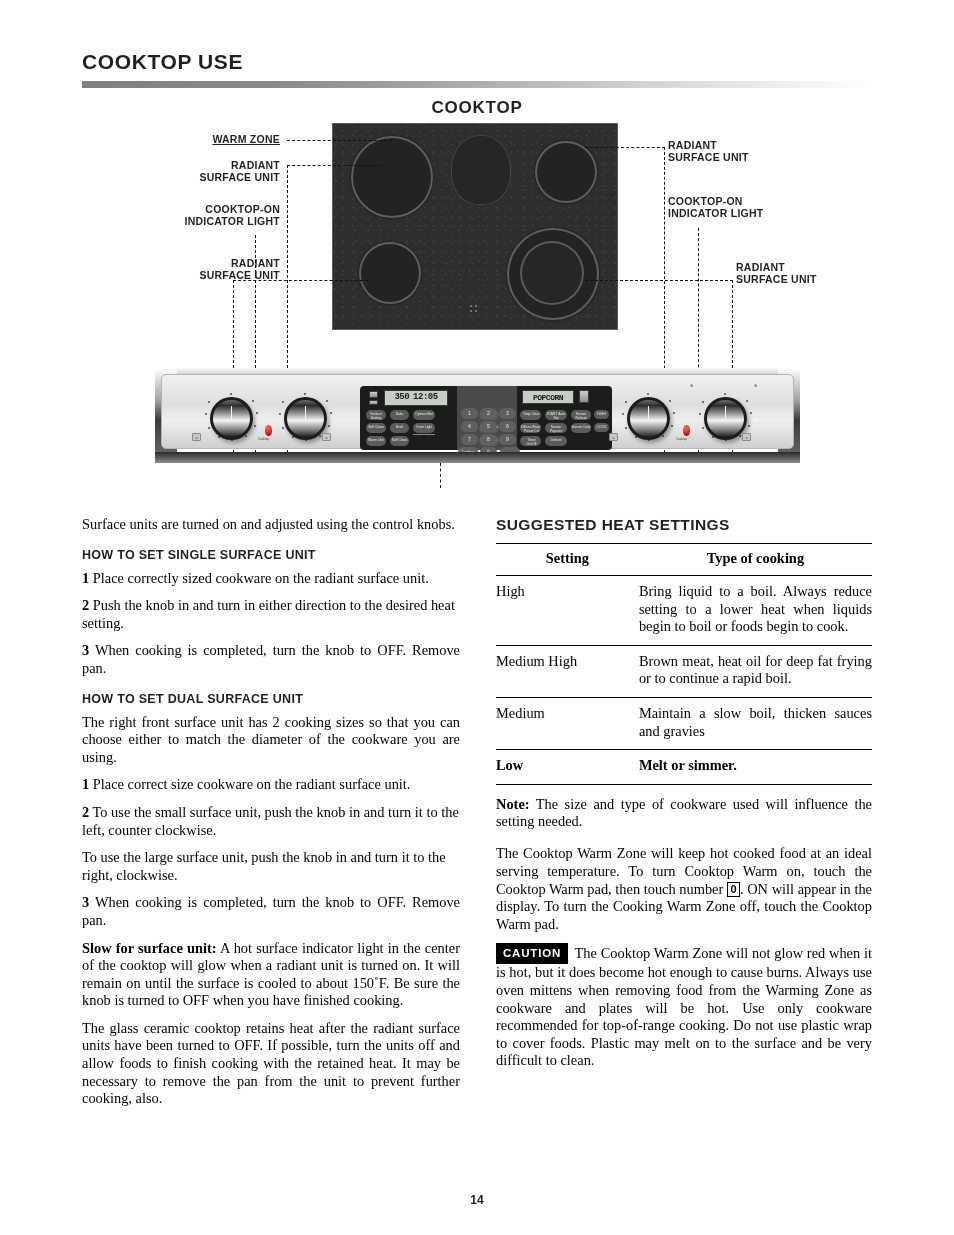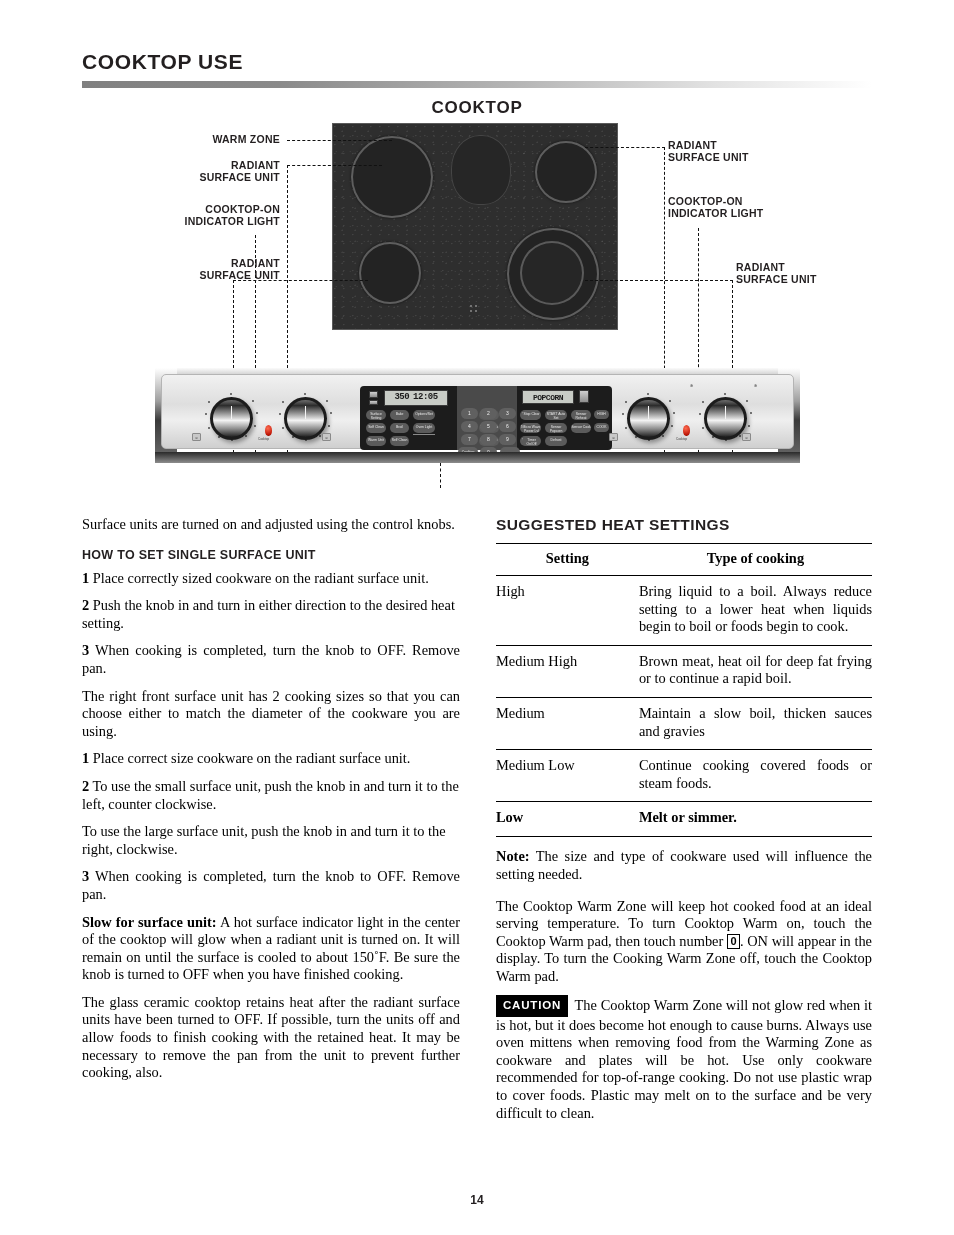--- a/index.html
+++ b/index.html
@@ -355,21 +355,21 @@
       <div class="burner-inner" style="left:13px;top:13px;width:64px;height:64px;"></div>
     </div>
     <div class="warm-dots">
       <i style="left:0;top:0;"></i>
         <i style="left:5px;top:0;"></i>
       <i style="left:0;top:5px;"></i>
         <i style="left:5px;top:5px;"></i>
     </div>
   </div>
 
-  <div class="lbl right-al" style="left:150px;top:38px;width:130px;">WARM ZONE</div>
+  <div class="lbl right-al" style="left:150px;top:38px;width:130px;text-decoration:underline;">WARM ZONE</div>
   <div class="lbl right-al" style="left:150px;top:64px;width:130px;">RADIANT
 SURFACE UNIT</div>
   <div class="lbl right-al" style="left:130px;top:108px;width:150px;">COOKTOP-ON
 INDICATOR LIGHT</div>
   <div class="lbl right-al" style="left:110px;top:162px;width:170px;">RADIANT
 SURFACE UNIT</div>
 
   <div class="lbl left-al" style="left:668px;top:44px;width:160px;">RADIANT
 SURFACE UNIT</div>
   <div class="lbl left-al" style="left:668px;top:100px;width:160px;">COOKTOP-ON
@@ -533,20 +533,21 @@
 
 <div class="col-left">
   <p class="body nojust">Surface units are turned on and adjusted using the control knobs.</p>
 
   <h3 class="sub">HOW TO SET SINGLE SURFACE UNIT</h3>
 
   <p class="body nojust"><span class="step-num">1</span> <span>Place correctly sized cookware on the radiant surface unit.</span></p>
   <p class="body nojust"><span class="step-num">2</span> <span>Push the knob in and turn in either direction to the desired heat setting.</span></p>
   <p class="body"><span class="step-num">3</span> <span>When cooking is completed, turn the knob to OFF. Remove pan.</span></p>
 
+  <h3 class="sub">HOW TO SET DUAL SURFACE UNIT</h3>
 
   <p class="body">The right front surface unit has 2 cooking sizes so that you can choose either to match the diameter of the cookware you are using.</p>
   <p class="body nojust"><span class="step-num">1</span> <span>Place correct size cookware on the radiant surface unit.</span></p>
   <p class="body nojust"><span class="step-num">2</span> <span>To use the small surface unit, push the knob in and turn it to the left, counter clockwise.</span></p>
   <p class="body nojust">To use the large surface unit, push the knob in and turn it to the right, clockwise.</p>
   <p class="body"><span class="step-num">3</span> <span>When cooking is completed, turn the knob to OFF. Remove pan.</span></p>
 
   <p class="body"><span class="bold">Slow for surface unit:</span><span> A hot surface indicator light in the center of the cooktop will glow when a radiant unit is turned on. It will remain on until the surface is cooled to about 150˚F. Be sure the knob is turned to OFF when you have finished cooking.</span></p>
 
   <p class="body">The glass ceramic cooktop retains heat after the radiant surface units have been turned to OFF. If possible, turn the units off and allow foods to finish cooking with the retained heat. It may be necessary to remove the pan from the unit to prevent further cooking, also.</p>
@@ -569,24 +570,20 @@
       </tr>
       <tr>
         <td class="c1">Medium High</td>
         <td class="c2">Brown meat, heat oil for deep fat frying or to continue a rapid boil.</td>
       </tr>
       <tr>
         <td class="c1">Medium</td>
         <td class="c2">Maintain a slow boil, thicken sauces and gravies</td>
       </tr>
       <tr>
-        <td class="c1">Medium Low</td>
-        <td class="c2">Continue cooking covered foods or steam foods.</td>
-      </tr>
-      <tr>
         <td class="c1">Low</td>
         <td class="c2">Melt or simmer.</td>
       </tr>
     </tbody>
   </table>
 
   <p class="note-box"><span class="bold">Note:</span><span> The size and type of cookware used will influence the setting needed.</span></p>
 
 
   <p class="body"><span>The Cooktop Warm Zone will keep hot cooked food at an ideal serving temperature.  To turn Cooktop Warm on, touch the Cooktop Warm pad, then touch number </span><span class="keycap">0</span><span>. ON will appear in the display.  To turn the Cooking Warm Zone off, touch the Cooktop Warm pad.</span></p>

